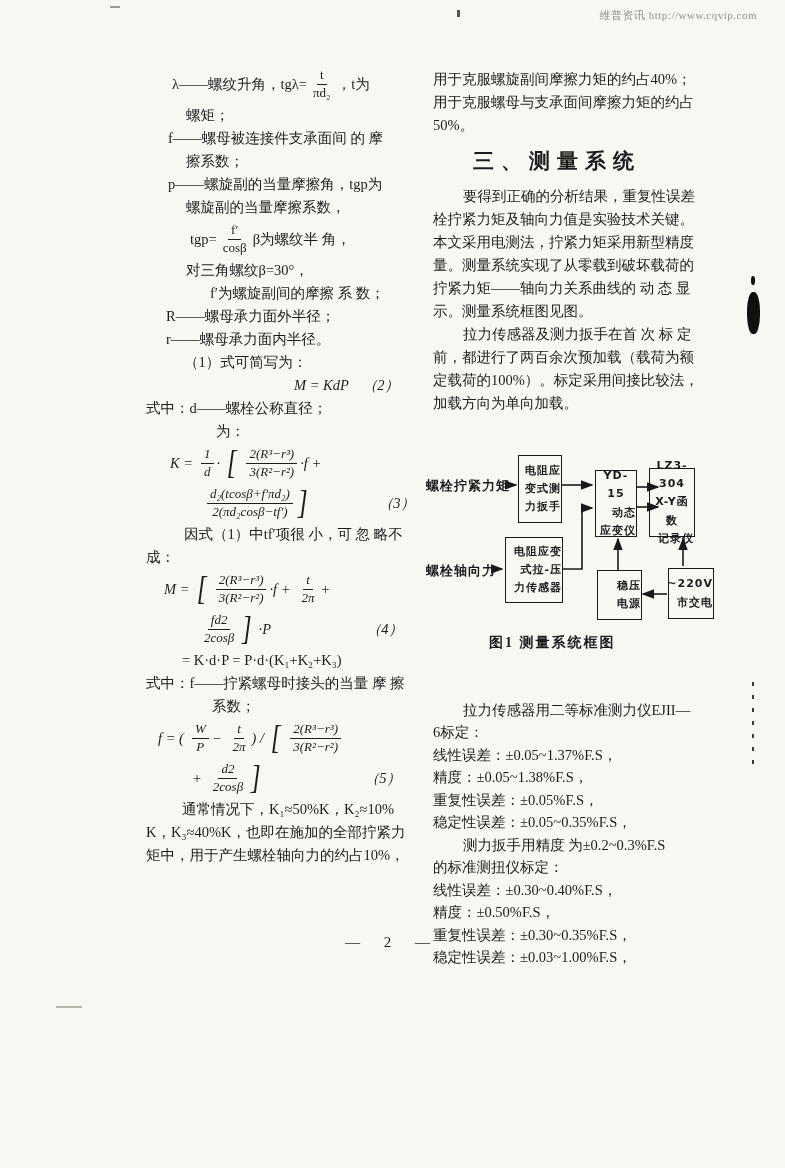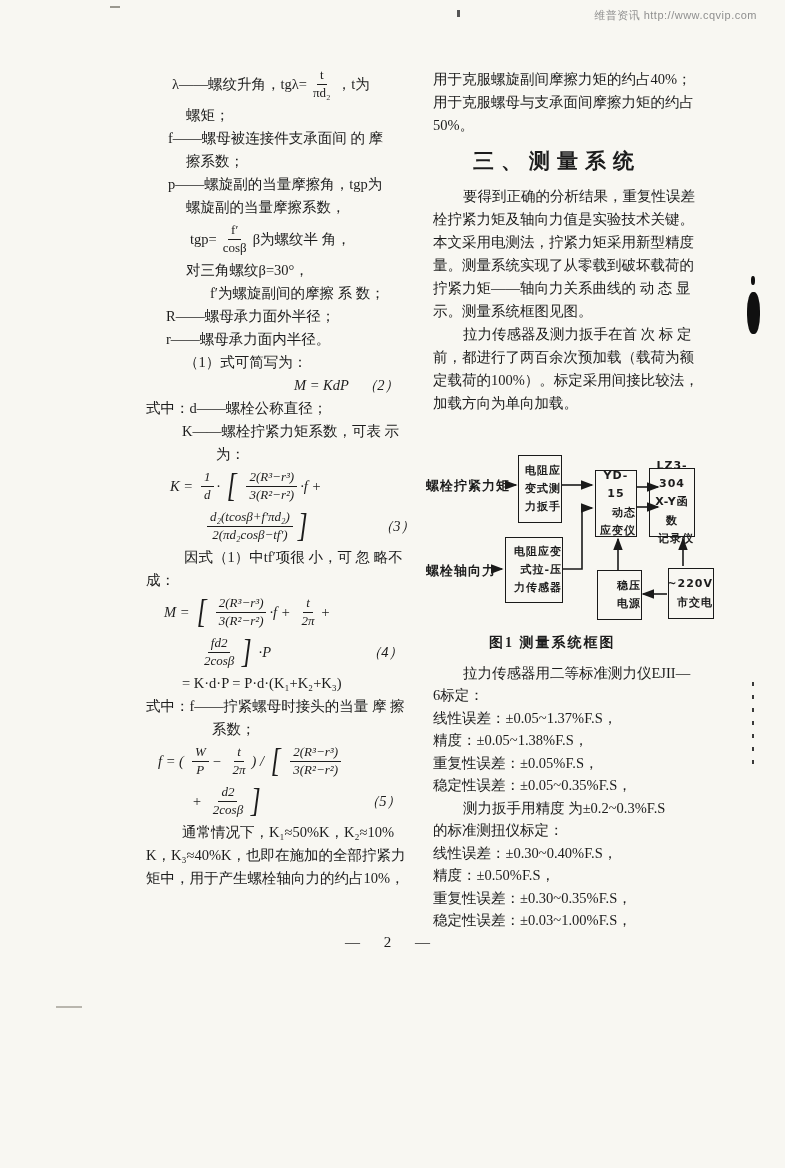--- a/index.html
+++ b/index.html
@@ -3,21 +3,21 @@
 <meta charset="utf-8">
 <style>
   html,body{margin:0;padding:0;background:#e8e6e0;}
   .page{
     position:relative;width:785px;height:1168px;margin:0 auto;
     background:#f8f7f2;color:#1c1c1c;overflow:hidden;
     font-family:"Liberation Serif","DejaVu Serif",serif;
     font-size:14.5px;
   }
   .watermark{position:absolute;top:8px;right:28px;font-size:11px;color:#8f8f8f;
-    font-family:Liberation Sans, sans-serif;letter-spacing:.5px;}
+    font-family:Liberation Serif, serif;letter-spacing:.5px;}
   .col{position:absolute;}
   .ln{height:23px;display:flex;align-items:center;white-space:nowrap;}
   .lnr{height:23px;display:flex;align-items:center;white-space:nowrap;}
   .tall{height:40px;}
   .eq{position:relative;font-style:italic;}
   .eq>*{margin-right:5px;}
   .fr{display:inline-flex;flex-direction:column;align-items:center;
       font-size:13px;line-height:1.25;margin:0 3px;}
   .fr .nu{display:block;padding:0 3px;border-bottom:1.3px solid #1c1c1c;}
   .fr .de{display:block;padding:0 3px;}
@@ -72,21 +72,20 @@
     <div class="ln" style="margin-left:40px">对三角螺纹β=30°，</div>
     <div class="ln" style="margin-left:64px">f′为螺旋副间的摩擦 系 数；</div>
     <div class="ln" style="margin-left:20px">R——螺母承力面外半径；</div>
     <div class="ln" style="margin-left:20px">r——螺母承力面内半径。</div>
     <div class="ln" style="margin-left:38px">（1）式可简写为：</div>
     <div class="ln eq">
       <span style="margin-left:148px">M = KdP</span>
       <span class="tag" style="right:44px">（2）</span>
     </div>
     <div class="ln">式中：d——螺栓公称直径；</div>
-    <div class="ln" style="margin-left:36px">K——螺栓拧紧力矩系数，可表 示</div>
     <div class="ln" style="margin-left:70px">为：</div>
 
     <div class="ln tall eq" style="margin-left:24px">
       <span>K =</span>
       <span class="fr">
           <span class="nu">1</span>
           <span class="de">d</span>
         </span>
       <span>·</span>
       <span class="br">[</span>
@@ -232,21 +231,21 @@
       <span>电源</span>
     </div>
     <div class="fbox" style="left:244px;top:125px;width:44px;height:49px">
       <span>~220V</span>
       <span>市交电</span>
     </div>
   </div>
 
   <div class="col cap" style="left:433px;top:634px;width:300px;padding-left:56px">图1 测量系统框图</div>
 
-  <div class="col" style="left:433px;top:662px;width:300px">
+  <div class="col" style="left:433px;top:699px;width:300px">
     <div class="lnr" style="margin-left:30px;height:22.5px">拉力传感器用二等标准测力仪EJII—</div>
     <div class="lnr" style="height:22.5px">6标定：</div>
     <div class="lnr" style="height:22.5px">线性误差：±0.05~1.37%F.S，</div>
     <div class="lnr" style="height:22.5px">精度：±0.05~1.38%F.S，</div>
     <div class="lnr" style="height:22.5px">重复性误差：±0.05%F.S，</div>
     <div class="lnr" style="height:22.5px">稳定性误差：±0.05~0.35%F.S，</div>
     <div class="lnr" style="margin-left:30px;height:22.5px">测力扳手用精度 为±0.2~0.3%F.S</div>
     <div class="lnr" style="height:22.5px">的标准测扭仪标定：</div>
     <div class="lnr" style="height:22.5px">线性误差：±0.30~0.40%F.S，</div>
     <div class="lnr" style="height:22.5px">精度：±0.50%F.S，</div>

